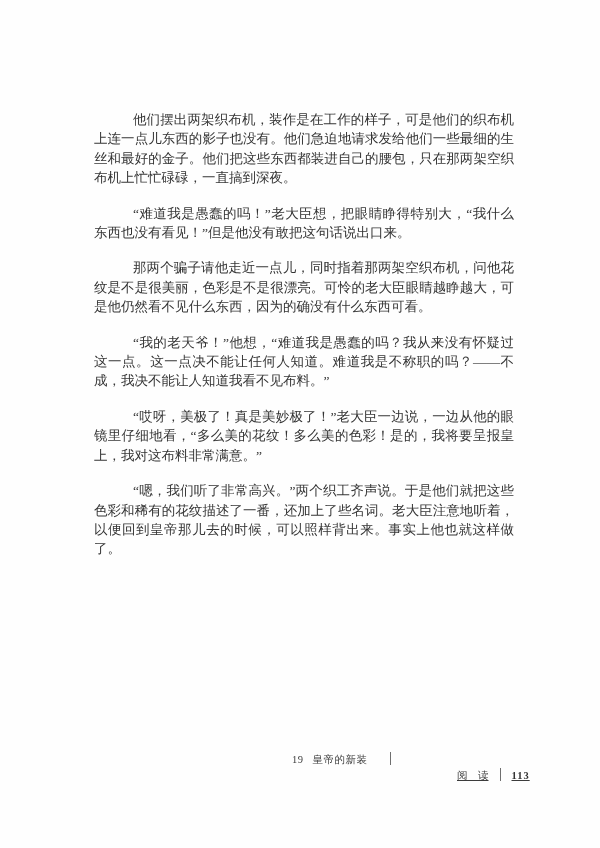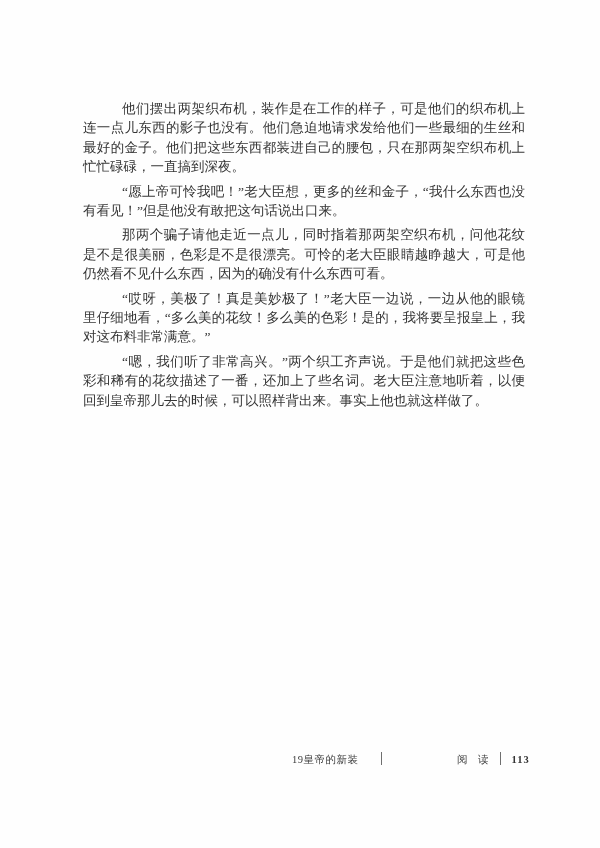--- a/index.html
+++ b/index.html
@@ -20,21 +20,21 @@
     background: #fefefe;
   }
   .text-block {
     position: absolute;
     left: 78px;
     top: 94px;
     width: 452px;
     color: #343434;
   }
   .text-block p {
-    margin: 5px;
+    margin: 16px;
     padding: 0;
     font-size: 13.5px;
     line-height: 19.4px;
     text-align: justify;
     text-justify: inter-ideograph;
     text-indent: 39px;
   }
   .page-footer {
     position: absolute;
     left: 0;
@@ -46,24 +46,26 @@
   }
   .footer-left {
     position: absolute;
     left: 292px;
     top: 0;
     white-space: nowrap;
   }
   .footer-right {
     position: absolute;
     left: 457px;
-    top: 0;
+    top: 16px;
     white-space: nowrap;
+    text-decoration: underline;
   }
   .chapter-number {
+    margin-right: 9px;
     letter-spacing: 0.5px;
   }
   .chapter-title {
     letter-spacing: 0.5px;
     text-align: right;
   }
   .vbar {
     display: inline-block;
     width: 1px;
     height: 13px;
@@ -82,22 +84,23 @@
     color: #333333;
   }
 </style>
 </head>
 <body>
 
 <div class="scan-page" style="background: rgb(254, 254, 254);">
 
   <div class="text-block" style="color: rgb(52, 52, 52);">
     <p>他们摆出两架织布机，装作是在工作的样子，可是他们的织布机上连一点儿东西的影子也没有。他们急迫地请求发给他们一些最细的生丝和最好的金子。他们把这些东西都装进自己的腰包，只在那两架空织布机上忙忙碌碌，一直搞到深夜。</p>
-    <p>“愿上帝可怜我吧！”老大臣想，更多的丝和金子，“我什么东西也没有看见！”但是他没有敢把这句话说出口来。</p>
+    <p>“难道我是愚蠢的吗！”老大臣想，把眼睛睁得特别大，“我什么东西也没有看见！”但是他没有敢把这句话说出口来。</p>
     <p>那两个骗子请他走近一点儿，同时指着那两架空织布机，问他花纹是不是很美丽，色彩是不是很漂亮。可怜的老大臣眼睛越睁越大，可是他仍然看不见什么东西，因为的确没有什么东西可看。</p>
+    <p>“我的老天爷！”他想，“难道我是愚蠢的吗？我从来没有怀疑过这一点。这一点决不能让任何人知道。难道我是不称职的吗？——不成，我决不能让人知道我看不见布料。”</p>
     <p>“哎呀，美极了！真是美妙极了！”老大臣一边说，一边从他的眼镜里仔细地看，“多么美的花纹！多么美的色彩！是的，我将要呈报皇上，我对这布料非常满意。”</p>
     <p>“嗯，我们听了非常高兴。”两个织工齐声说。于是他们就把这些色彩和稀有的花纹描述了一番，还加上了些名词。老大臣注意地听着，以便回到皇帝那儿去的时候，可以照样背出来。事实上他也就这样做了。</p>
   </div>
 
   <div class="page-footer">
     <div class="footer-left">
       <span class="chapter-number">19</span><span class="chapter-title">皇帝的新装</span><span class="vbar"></span>
     </div>
     <div class="footer-right">
       <span class="section-label">阅　读</span><span class="vbar"></span><span class="page-number">113</span>

